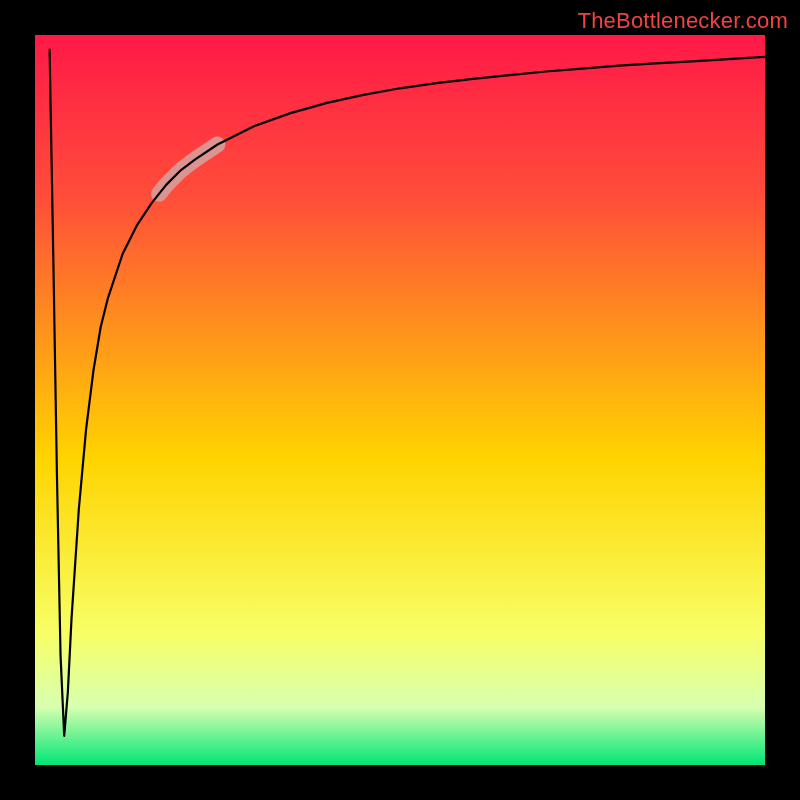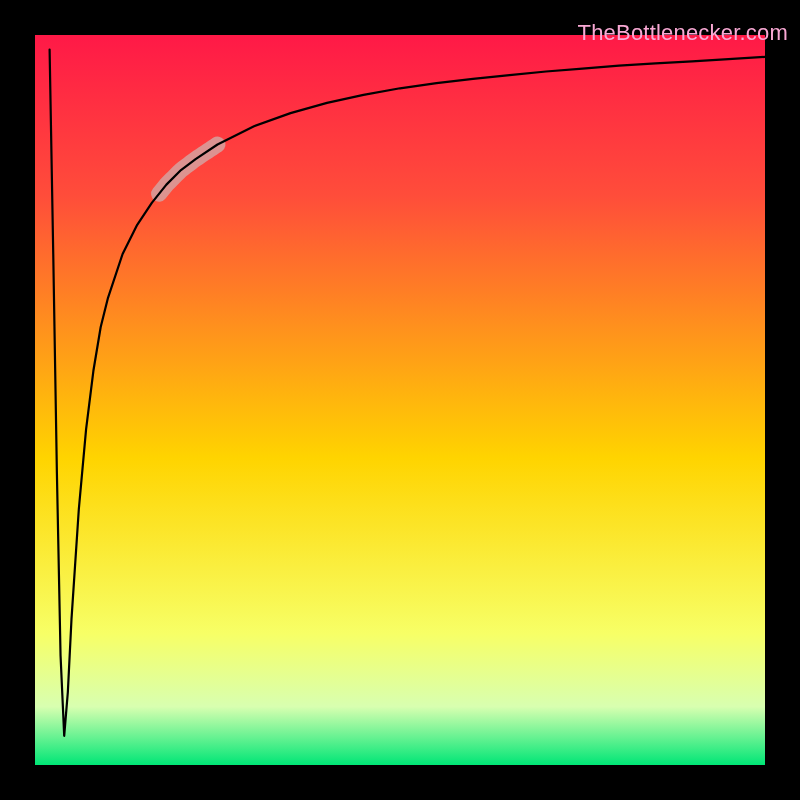--- a/index.html
+++ b/index.html
@@ -12,23 +12,23 @@
     font-family: Arial, Helvetica, sans-serif;
   }
   .frame {
     position: relative;
     width: 800px;
     height: 800px;
     background: #000;
   }
   .attribution {
     position: absolute;
-    top: 20px;
+    top: 8px;
     right: 12px;
-    color: #f9a8d4;
+    color: #ef4444;
     font-size: 22px;
     letter-spacing: 0.2px;
     z-index: 10;
   }
   .plot-wrap {
     position: absolute;
     left: 35px;
     top: 35px;
     width: 730px;
     height: 730px;

